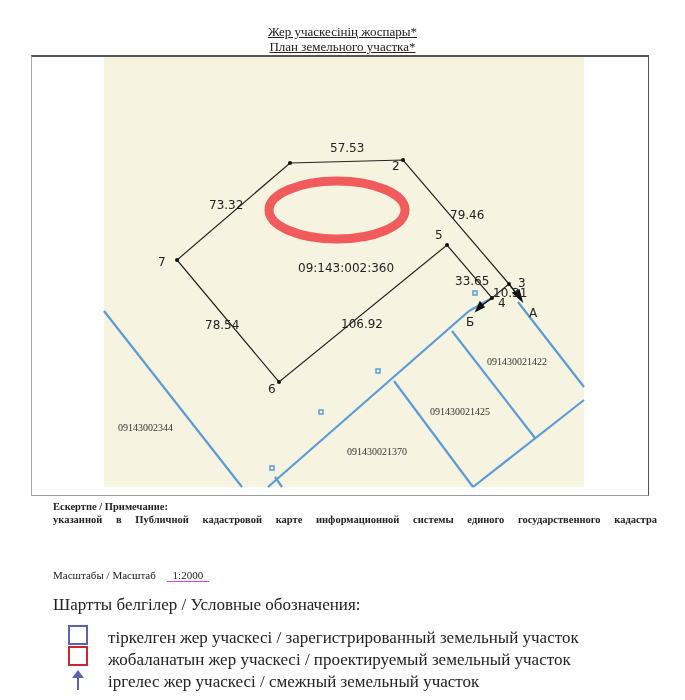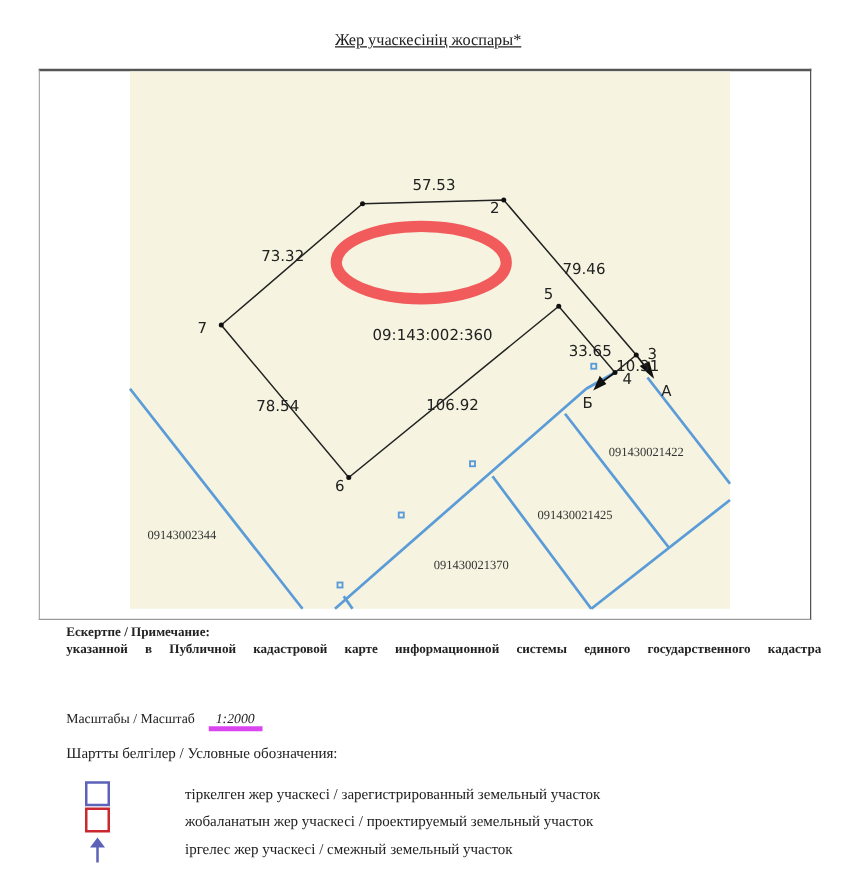--- a/index.html
+++ b/index.html
@@ -4,35 +4,36 @@
   <style>
     html, body { margin: 0; padding: 0; background: #ffffff; }
     body { width: 685px; height: 700px; position: relative; overflow: hidden; font-family: "Liberation Serif", serif; color: #222; }
     .title-block { position: absolute; left: 0; top: 24px; width: 685px; text-align: center; font-size: 13px; line-height: 15px; color: #222; text-decoration: underline; }
     .map-frame { position: absolute; left: 31px; top: 55px; width: 618px; height: 441px; border-top: 2px solid #555; border-left: 1px solid #aaa; border-right: 1px solid #555; border-bottom: 1px solid #999; box-sizing: border-box; background: #ffffff; overflow: hidden; }
     .map-svg { position: absolute; left: 0; top: 0; }
     .note-block { position: absolute; left: 53px; top: 500px; width: 604px; font-size: 10.5px; line-height: 13px; font-weight: bold; color: #222; }
     .note-heading { display: block; }
     .note-text { display: block; text-align: justify; text-align-last: justify; }
     .scale-row { position: absolute; left: 53px; top: 569px; font-size: 11px; color: #222; }
-    .scale-value { display: inline-block; margin-left: 8px; padding: 0 6px; border-bottom: 4px solid #d946ef; line-height: 12px; font-style: italic; }
-    .legend-title { position: absolute; left: 53px; top: 595px; font-size: 12px; color: #222; }
+    .scale-value { display: inline-block; margin-left: 8px; padding: 0 6px; border-bottom: 1px solid #d946ef; line-height: 12px; }
+    .legend-title { position: absolute; left: 53px; top: 595px; font-size: 17px; color: #222; }
     .legend { position: absolute; left: 68px; top: 625px; }
     .legend-item { position: relative; height: 22px; }
     .legend-swatch { position: absolute; left: 0; top: 0; width: 20px; height: 20px; box-sizing: border-box; }
     .legend-swatch.registered { border: 2px solid #5b62b8; }
     .legend-swatch.projected { border: 2px solid #c8282e; top: -1px; }
     .legend-swatch.adjacent { border: none; }
-    .legend-label { position: absolute; left: 40px; top: 3px; white-space: nowrap; font-size: 12px; color: #222; margin-left: 40px; }
+    .legend-label { position: absolute; left: 40px; top: 3px; white-space: nowrap; font-size: 17px; color: #222; }
   </style>
 </head>
 <body>
 
 <div class="title-block">
   <div>Жер учаскесінің жоспары*</div>
+  <div>План земельного участка*</div>
 </div>
 
 <div class="map-frame">
   <svg class="map-svg" width="626" height="441" viewBox="0 0 626 441" xmlns="http://www.w3.org/2000/svg">
 
     <rect x="72" y="0" width="480" height="430" fill="#f6f4e1"></rect>
 
     <g stroke="#5a9bd8" stroke-width="2.2" fill="none">
       <line x1="72" y1="254" x2="210" y2="430"></line>
       <line x1="236" y1="430" x2="437" y2="254"></line>

